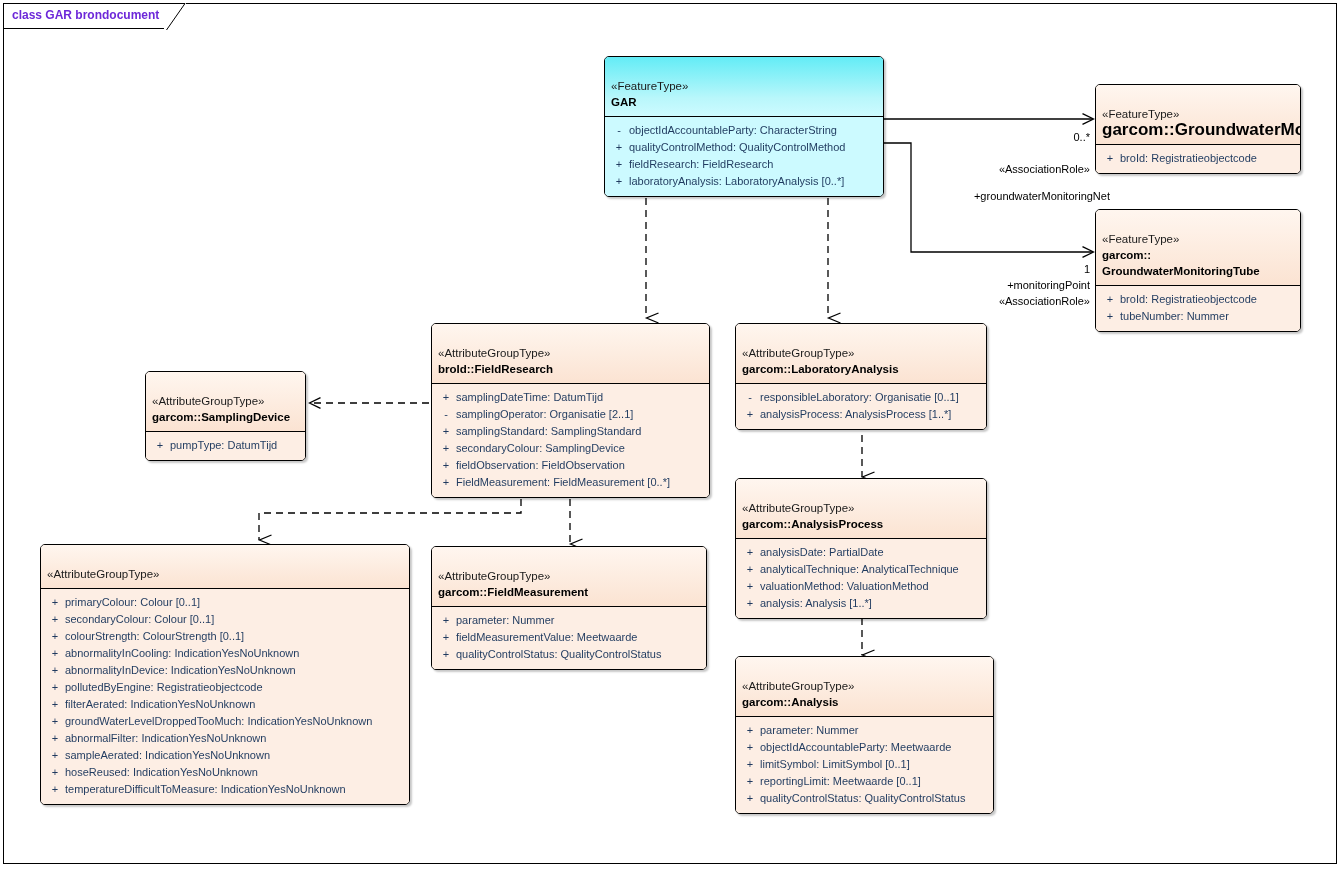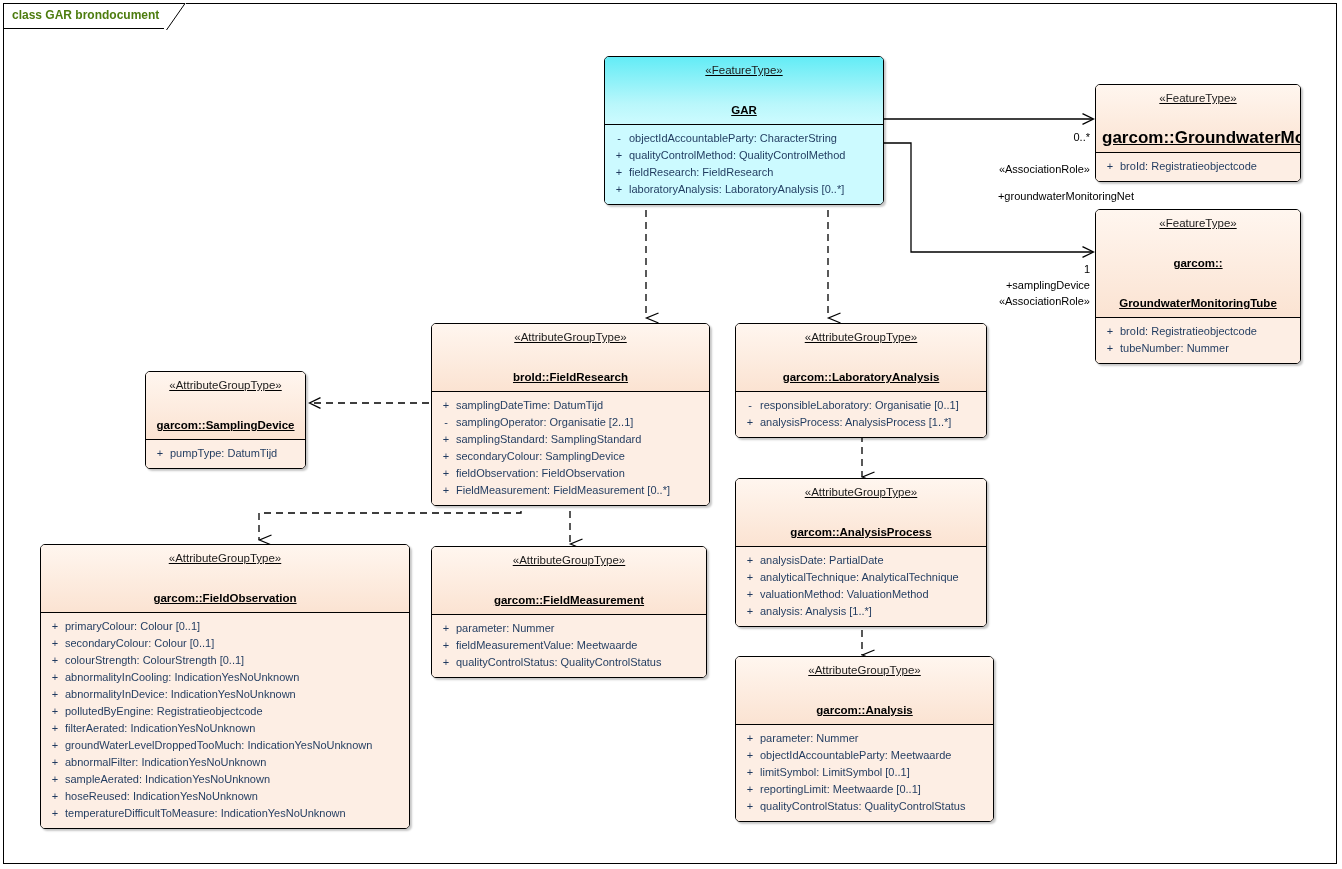--- a/index.html
+++ b/index.html
@@ -45,54 +45,52 @@
     height: 27px;
     background: #ffffff;
   }
   #title-tab-corner svg { display: block; }
   #title-text {
     position: absolute;
     left: 12px;
     top: 8px;
     font-size: 12px;
     font-weight: bold;
-    color: #4d7c0f;
+    color: #6d28d9;
     white-space: nowrap;
   }
 
   
   .uml {
     position: absolute;
     box-sizing: border-box;
     border: 1.6px solid #000000;
     border-radius: 5px;
     background: #fdece0;
     box-shadow: 2px 2px 2px rgba(0,0,0,0.22);
     overflow: hidden;
   }
   .uml .head {
-    padding: 6px 6px 6px 6px;
-    text-align: center;
+    padding: 22px 6px 6px 6px;
+    text-align: left;
     border-bottom: 1.6px solid #000000;
     background: linear-gradient(to bottom, #fff6ef 0%, #fbe3d2 100%);
-    text-decoration: underline;
   }
   .uml .stereo {
     font-size: 11.5px;
     color: #1a1a1a;
     line-height: 15px;
     white-space: nowrap;
   }
   .uml .cname {
     font-size: 11.5px;
     font-weight: bold;
     color: #000000;
     line-height: 16px;
     white-space: nowrap;
-    margin-top: 24px;
   }
   .uml .attrs {
     padding: 5px 4px 6px 4px;
     background: #fdeee4;
   }
   .uml .attr {
     display: flex;
     font-size: 11px;
     line-height: 17px;
     color: #1f3a5f;
@@ -190,25 +188,25 @@
     <g>
       <path d="M 862 435 L 862 477" fill="none" stroke="#000000" stroke-width="1.3" stroke-dasharray="7,5" marker-end="url(#openArrowDown)"></path>
     </g>
 
     <g>
       <path d="M 862 606 L 862 655" fill="none" stroke="#000000" stroke-width="1.3" stroke-dasharray="7,5" marker-end="url(#openArrowDown)"></path>
     </g>
   </svg>
 
   <div class="edge-label r" style="left:930px; top:130px; width:160px;">0..*</div>
-  <div class="edge-label r" style="left:924px; top:146px; width:210px;margin-top:43px;">+groundwaterMonitoringNet</div>
+  <div class="edge-label r" style="left:900px; top:146px; width:210px;margin-top:43px;">+groundwaterMonitoringNet</div>
   <div class="edge-label r" style="left:880px; top:162px; width:210px;">«AssociationRole»</div>
 
   <div class="edge-label r" style="left:930px; top:262px; width:160px;">1</div>
-  <div class="edge-label r" style="left:880px; top:278px; width:210px;">+samplingDevice</div>
+  <div class="edge-label r" style="left:880px; top:278px; width:210px;">+monitoringPoint</div>
   <div class="edge-label r" style="left:880px; top:294px; width:210px;">«AssociationRole»</div>
 
   <div class="uml cyan" style="left:604px; top:56px; width:280px;">
     <div class="head">
       <div class="stereo">«FeatureType»</div>
       <div class="cname">GAR</div>
     </div>
     <div class="attrs">
       <div class="attr">
         <span class="vis">-</span>
@@ -373,21 +371,20 @@
       <div class="attr">
         <span class="vis">+</span>
         <span class="sig">qualityControlStatus: QualityControlStatus</span>
       </div>
     </div>
   </div>
 
   <div class="uml" style="left:40px; top:544px; width:370px;">
     <div class="head">
       <div class="stereo">«AttributeGroupType»</div>
-      <div class="cname">garcom::FieldObservation</div>
     </div>
     <div class="attrs">
       <div class="attr">
         <span class="vis">+</span>
         <span class="sig">primaryColour: Colour [0..1]</span>
       </div>
       <div class="attr">
         <span class="vis">+</span>
         <span class="sig">secondaryColour: Colour [0..1]</span>
       </div>

